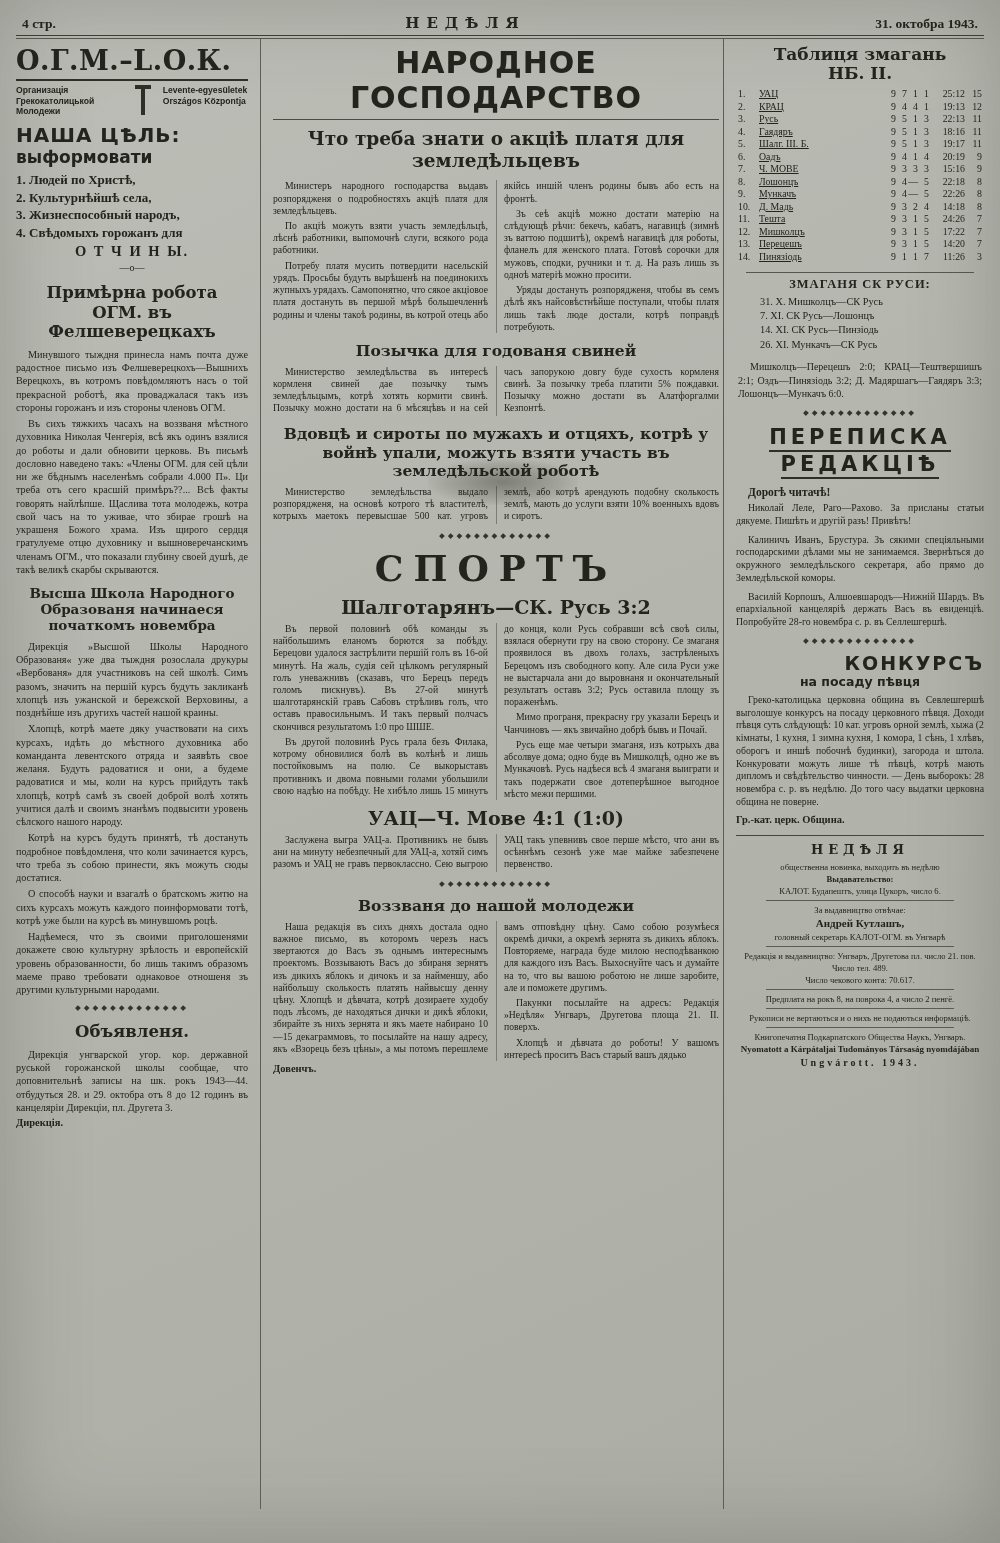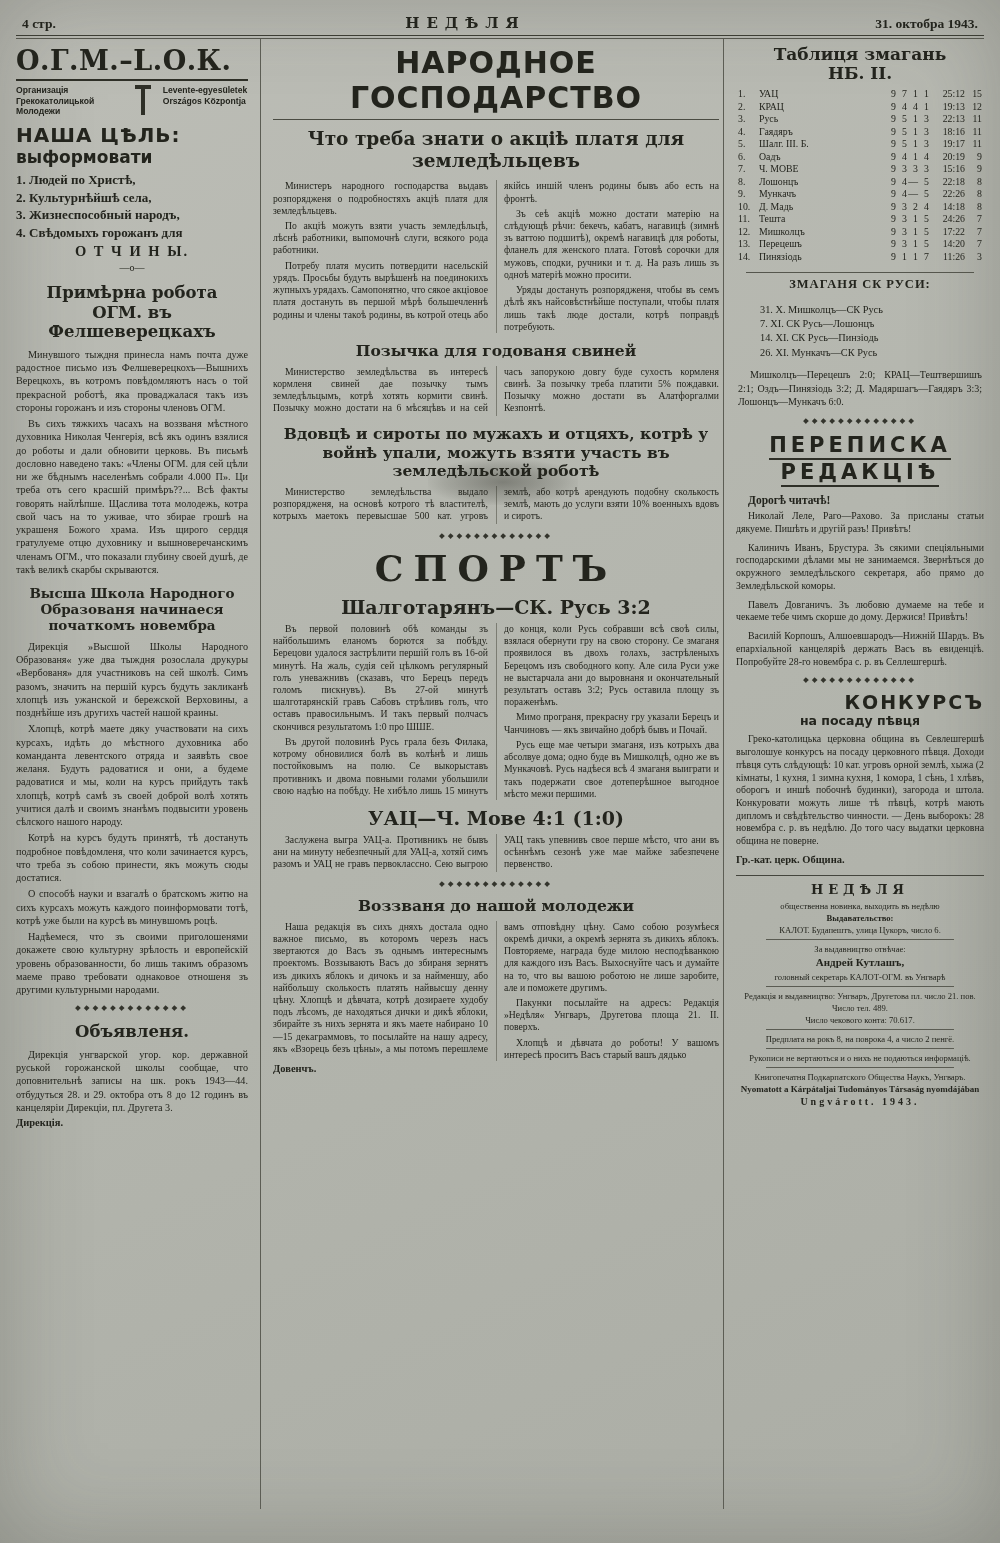--- a/index.html
+++ b/index.html
@@ -60,26 +60,26 @@
     font-size:19px; margin:7px 0 5px; }
   .two-col { column-count:2; column-gap:16px; column-rule:1px solid #7b7c72; }
   .smudge { position:absolute; left:34%; top:34px; width:150px; height:46px; pointer-events:none;
     background: radial-gradient(ellipse at center, rgba(35,35,28,.38) 0%, rgba(35,35,28,.12) 55%, transparent 75%); }
   
   .tbl-title { text-align:center; font-family:"DejaVu Serif", serif; font-weight:bold;
     font-size:17px; line-height:1.12; }
   .standings { margin:5px 2px 8px; }
   .trow { display:flex; align-items:baseline; font-size:9.8px; line-height:1.28; }
   .t-pos { width:21px; }
-  .t-name { flex:1; }
+  .t-name { flex:1;text-decoration:underline; }
   .t-n { width:11px; text-align:right; }
   .t-goals { width:36px; text-align:right; }
   .t-pts { width:17px; text-align:right; }
   .fix-block { border-top:1px solid #55564d; padding-top:4px; margin:4px 10px 6px; }
-  .fix-title { text-align:center; font-weight:bold; font-size:12.5px; letter-spacing:1px; margin-bottom:11px; }
+  .fix-title { text-align:center; font-weight:bold; font-size:12.5px; letter-spacing:1px; margin-bottom:3px; }
   .fix-item { font-size:10.3px; line-height:1.4; padding-left:14px; }
   .results { font-size:10px; line-height:1.35; text-align:justify; text-indent:12px; margin:8px 2px 4px; }
   .corr-title { text-align:center; font-family:"DejaVu Sans", sans-serif; font-weight:bold;
     font-size:21px; letter-spacing:4px; line-height:1.3; }
   .corr-title span { border-bottom:2px solid #2e2f27; padding-bottom:1px; }
   .salut { font-weight:bold; font-size:11.5px; margin:8px 0 4px; text-indent:12px; }
   .letter { font-size:9.8px; line-height:1.3; text-align:justify; text-indent:12px; margin:0 0 6px; }
   .konk-title { text-align:right; font-family:"DejaVu Sans", sans-serif; font-weight:bold;
     font-size:19px; letter-spacing:2px; margin-top:2px; }
   .konk-sub { text-align:center; font-family:"DejaVu Sans", sans-serif; font-weight:bold;
@@ -389,21 +389,20 @@
 
       <div class="corr-title">
         <span>ПЕРЕПИСКА</span><br>
         <span>РЕДАКЦІѢ</span>
       </div>
       <div class="salut">Дорогѣ читачѣ!</div>
       <div>
 
       <p class="letter">Николай Леле, Раго—Рахово. За присланы статьи дякуеме. Пишѣть и другій разъ! Привѣтъ!</p>
           <p class="letter">Калиничъ Иванъ, Брустура. Зъ сякими спеціяльными господарскими дѣлами мы не занимаемся. Звернѣться до окружного земледѣльского секретаря, або прямо до Земледѣльской коморы.</p>
-          <p class="letter">Павелъ Довганичъ. Зъ любовю думаеме на тебе и чекаеме тебе чимъ скорше до дому. Держися! Привѣтъ!</p>
           <p class="letter">Василій Корпошъ, Алшоевшародъ—Нижній Шардъ. Въ епархіальной канцеляріѣ держать Васъ въ евиденціѣ. Попробуйте 28-го новембра с. р. въ Селлешгершѣ.</p>
         </div>
 
       <div class="orn">◆◆◆◆◆◆◆◆◆◆◆◆◆</div>
 
       <div class="konk-title">КОНКУРСЪ</div>
       <div class="konk-sub">на посаду пѣвця</div>
       <p class="letter">Греко-католицька церковна община въ Севлешгершѣ выголошуе конкурсъ на посаду церковного пѣвця. Доходи пѣвця суть слѣдующѣ: 10 кат. угровъ орной землѣ, хыжа (2 кімнаты, 1 кухня, 1 зимна кухня, 1 комора, 1 сѣнь, 1 хлѣвъ, оборогъ и иншѣ побочнѣ будинки), загорода и штола. Конкуровати можуть лише тѣ пѣвцѣ, котрѣ мають дипломъ и свѣдѣтельство чинности. — День выборокъ: 28 новембра с. р. въ недѣлю. До того часу выдатки церковна община не поверне.</p>
       <div class="sign">Гр.-кат. церк. Община.</div>
 

